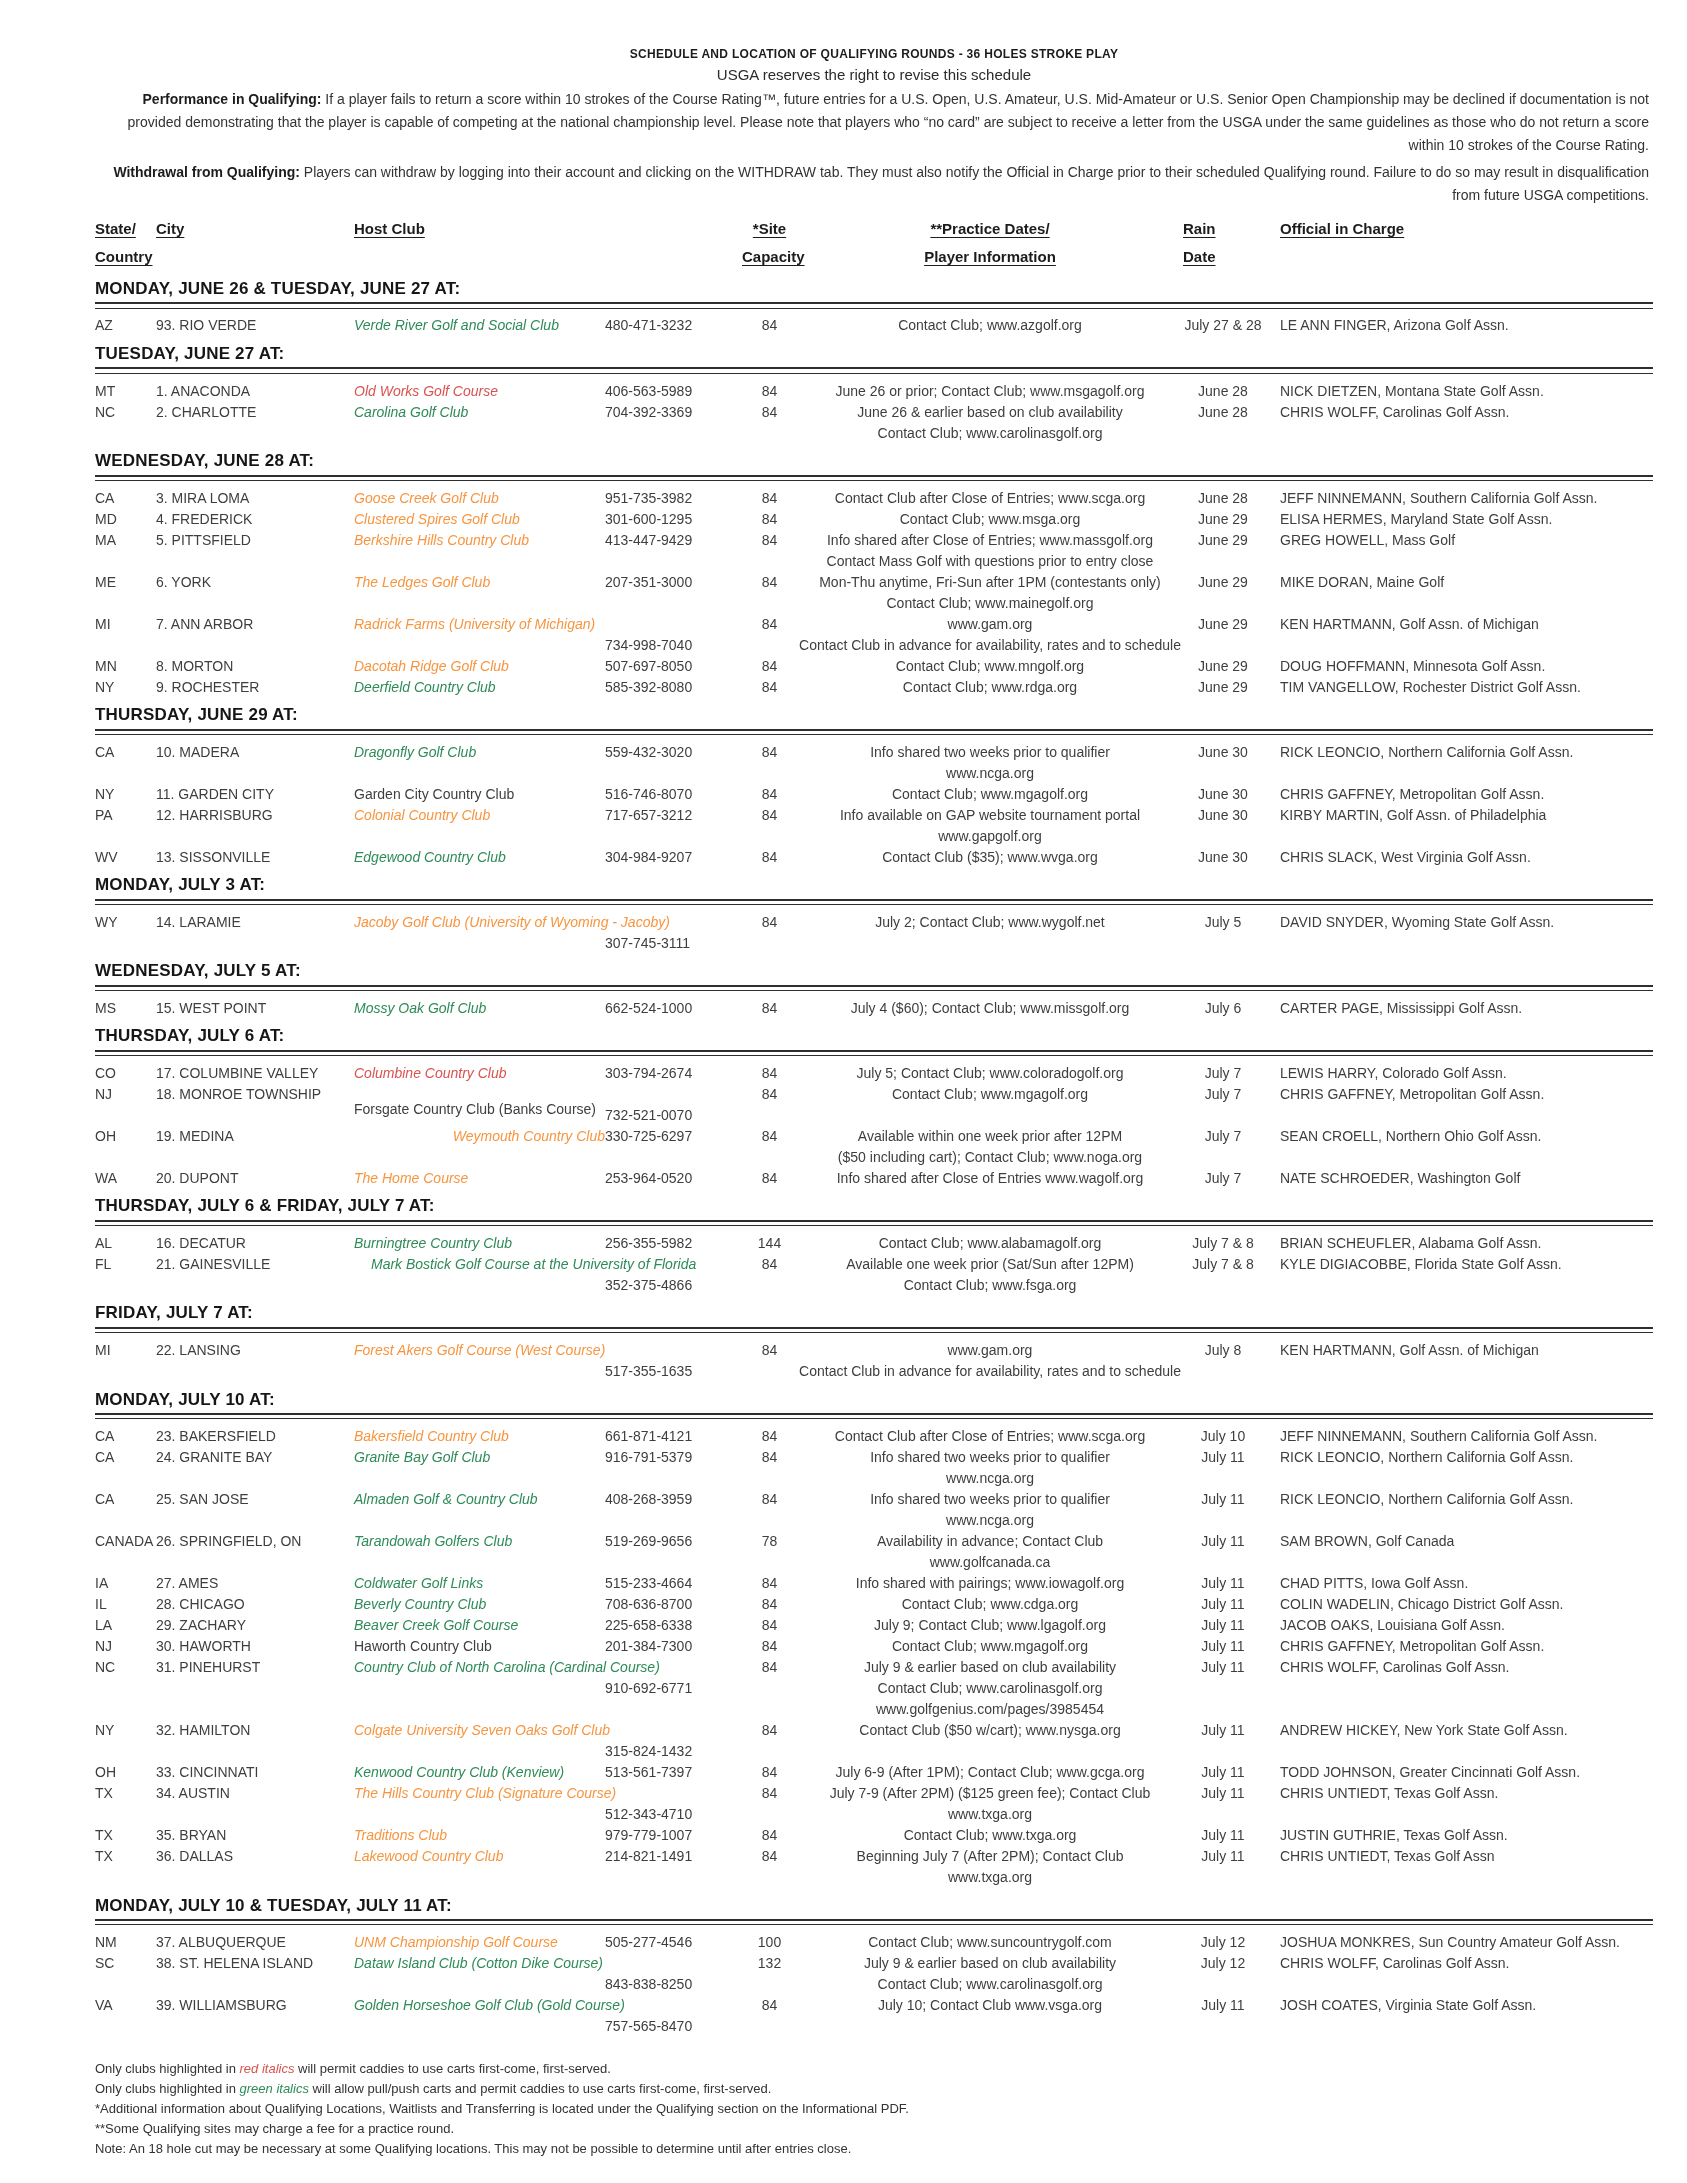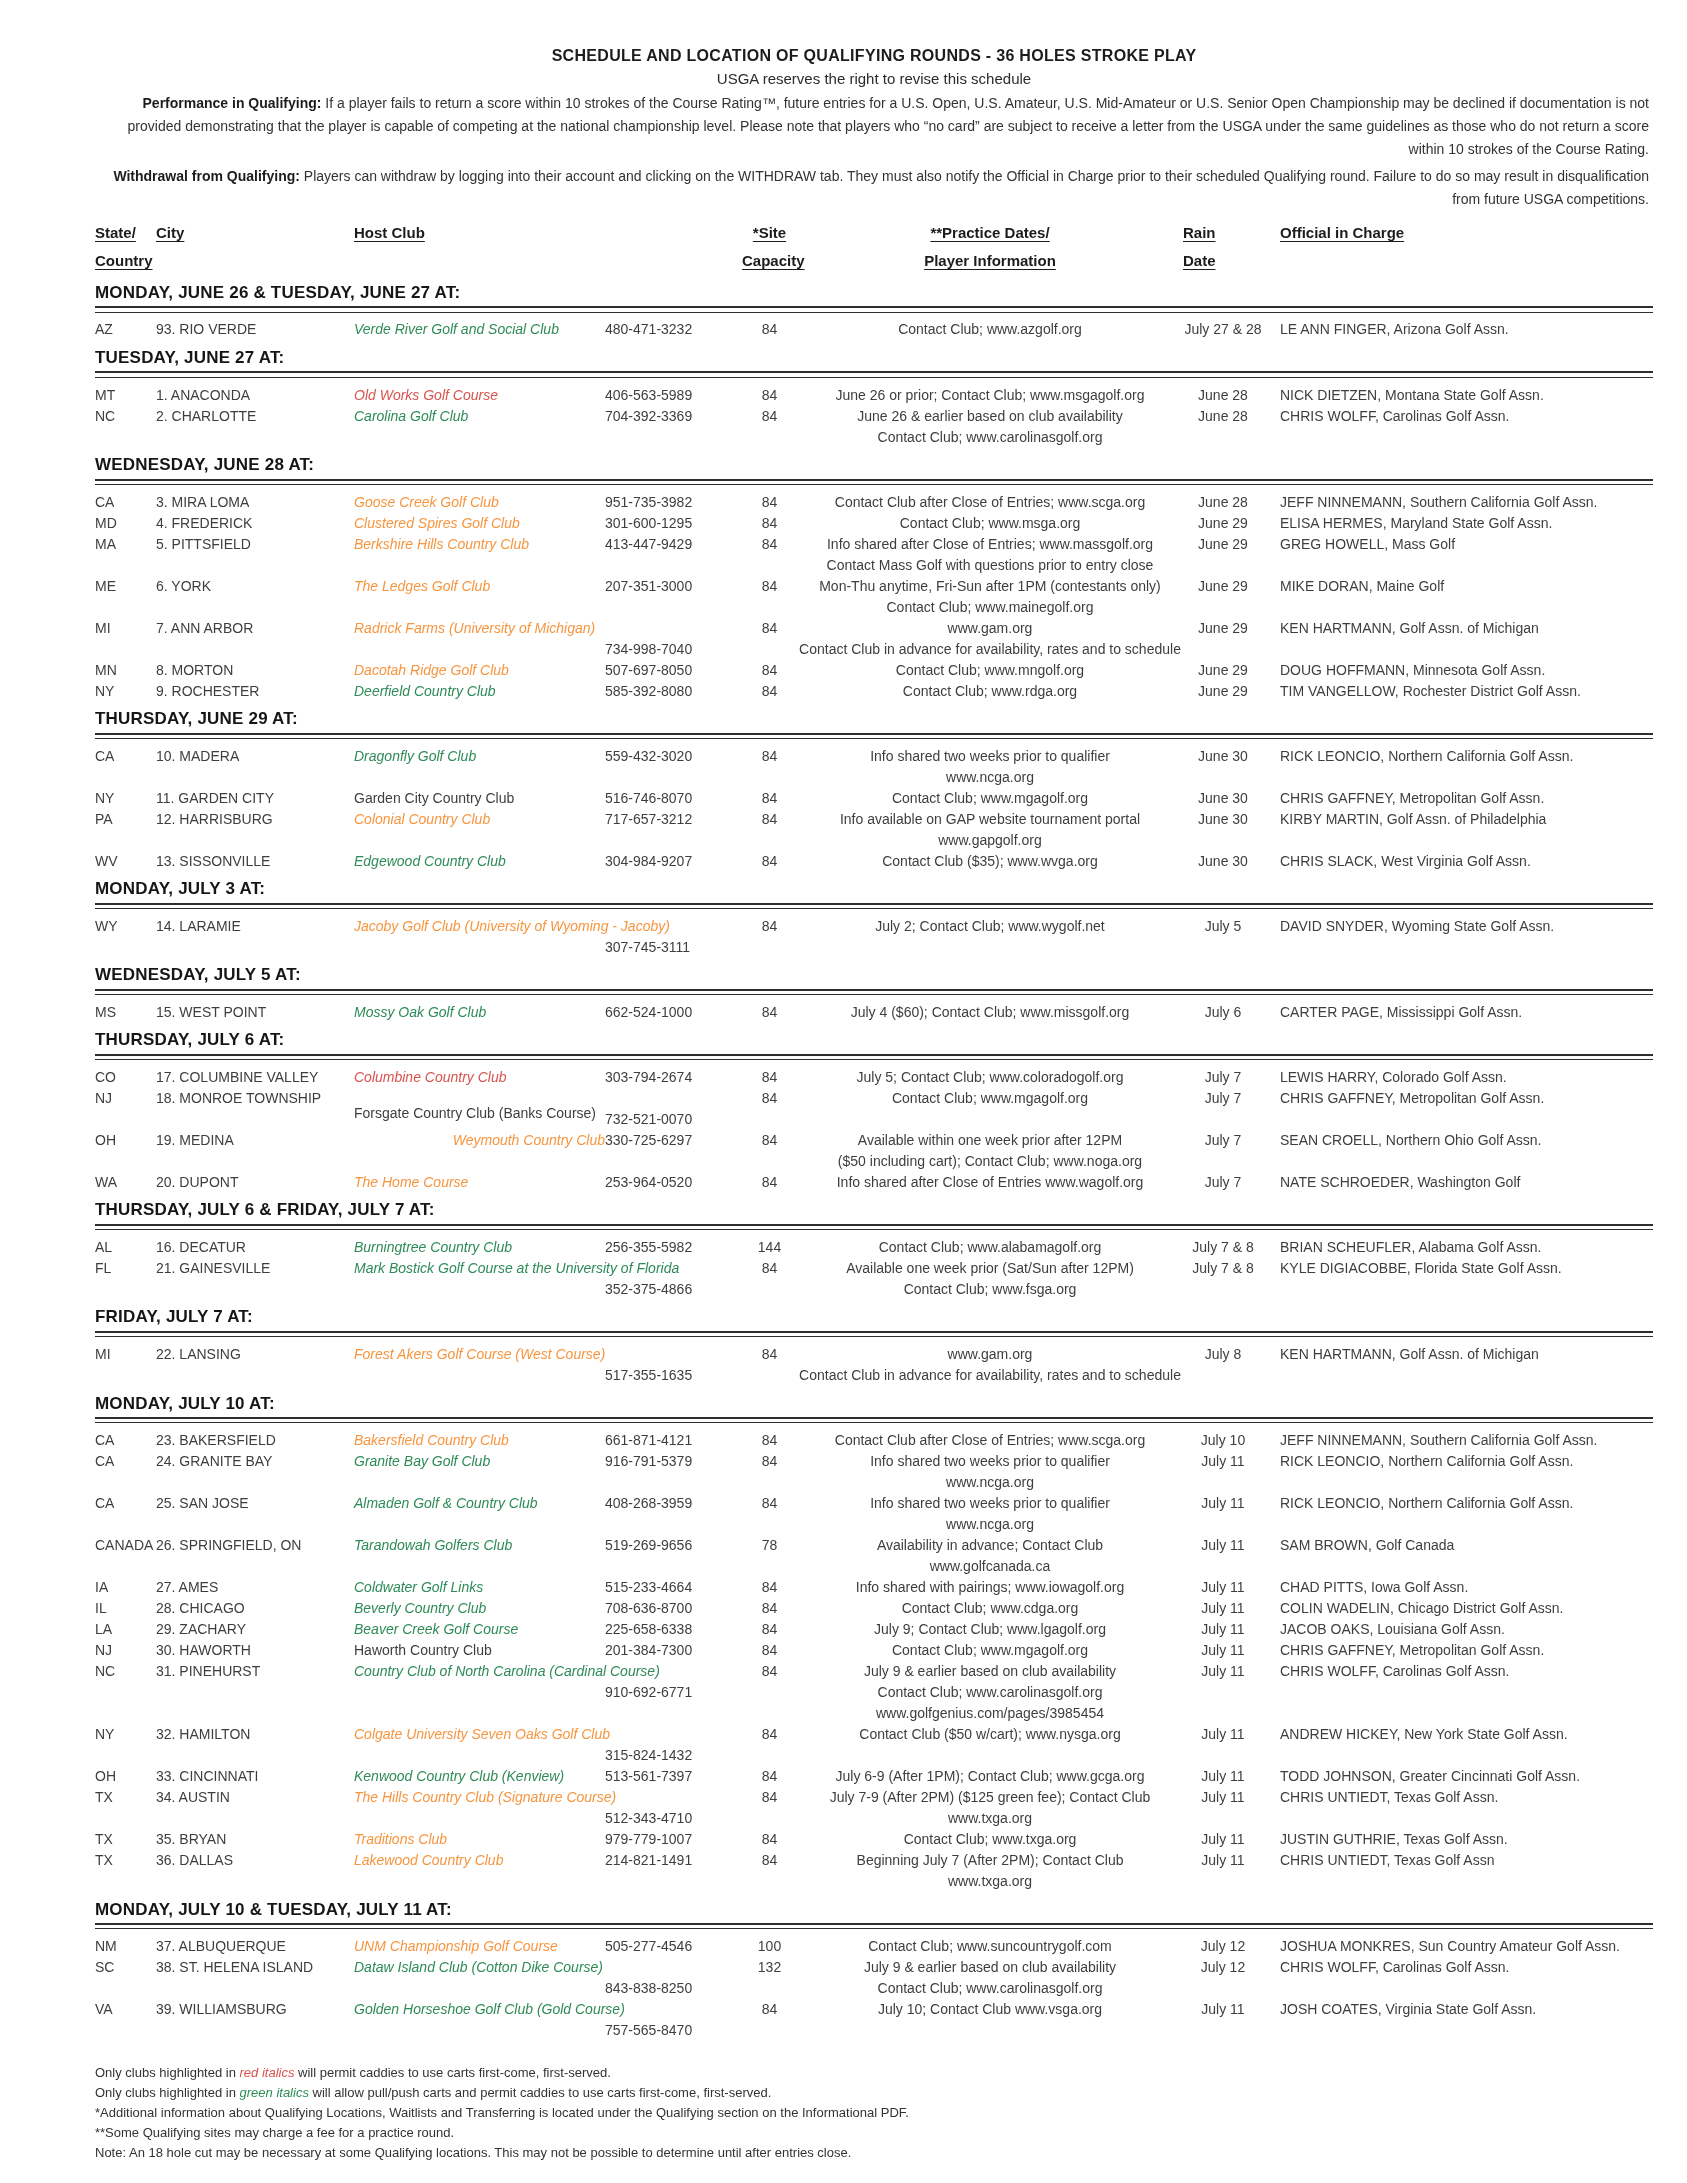--- a/index.html
+++ b/index.html
@@ -3,21 +3,21 @@
 <meta charset="utf-8">
 <style>
   html,body{margin:0;padding:0;background:#ffffff;}
   body{
     width:1687px;height:2183px;overflow:hidden;position:relative;
     font-family:"Liberation Sans","DejaVu Sans",sans-serif;
     color:#3e3e3e;-webkit-font-smoothing:antialiased;
   }
   .page{padding:47px 34px 0 95px;width:1558px;}
   .doc-title{
-    text-align:center;font-size:16px;font-weight:bold;color:#1c1c1c;
+    text-align:center;font-size:12px;font-weight:bold;color:#1c1c1c;
     letter-spacing:0.3px;margin:0 0 5px 0;
   }
   .doc-subtitle{text-align:center;font-size:15px;color:#2b2b2b;margin:0 0 5px 0;}
   .intro{font-size:14px;line-height:23px;color:#333;margin:4px;text-align:right;}
   .intro b{color:#1c1c1c;}
   .col-headers{
     display:grid;margin-top:8.4px;
     grid-template-columns:61px 198px 251px 137px 55px 386px 80px 390px;
     font-size:15px;font-weight:bold;color:#1c1c1c;line-height:28px;
   }
@@ -410,21 +410,21 @@
         <div class="cell c-cap">144</div>
         <div class="cell c-practice">
           <div class="line">Contact Club; www.alabamagolf.org</div>
         </div>
         <div class="cell c-rain">July 7 &amp; 8</div>
         <div class="cell c-official">BRIAN SCHEUFLER, Alabama Golf Assn.</div>
       </div>
       <div class="row">
         <div class="cell c-state">FL</div>
         <div class="cell c-city">21. GAINESVILLE</div>
-        <div class="cell c-club italic" style="color: rgb(46, 139, 87);">Mark Bostick Golf Course at the University of Florida</div>
+        <div class="cell c-club italic" style="color: rgb(46, 139, 87); margin-left: 17px;">Mark Bostick Golf Course at the University of Florida</div>
         <div class="cell c-phone">
           <div class="line">&nbsp;</div>
           <div class="line">352-375-4866</div>
         </div>
         <div class="cell c-cap">84</div>
         <div class="cell c-practice">
           <div class="line">Available one week prior (Sat/Sun after 12PM)</div>
           <div class="line">Contact Club; www.fsga.org</div>
         </div>
         <div class="cell c-rain">July 7 &amp; 8</div>

